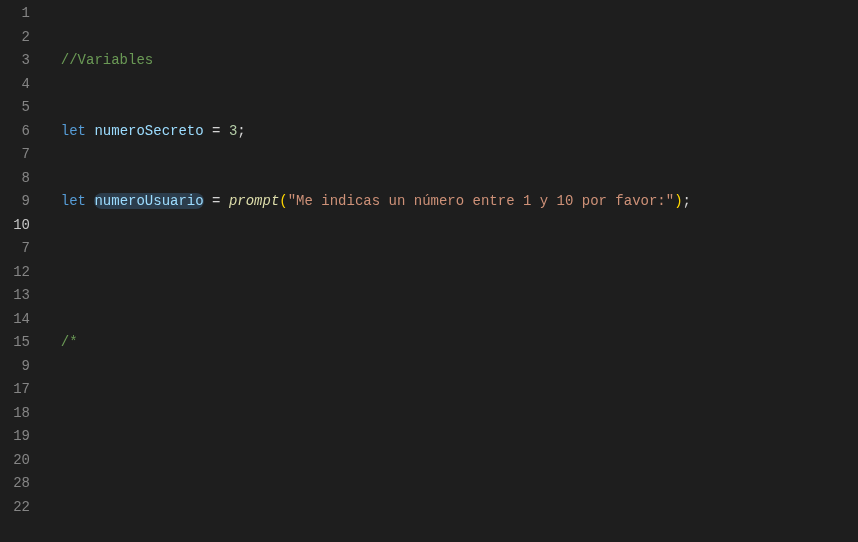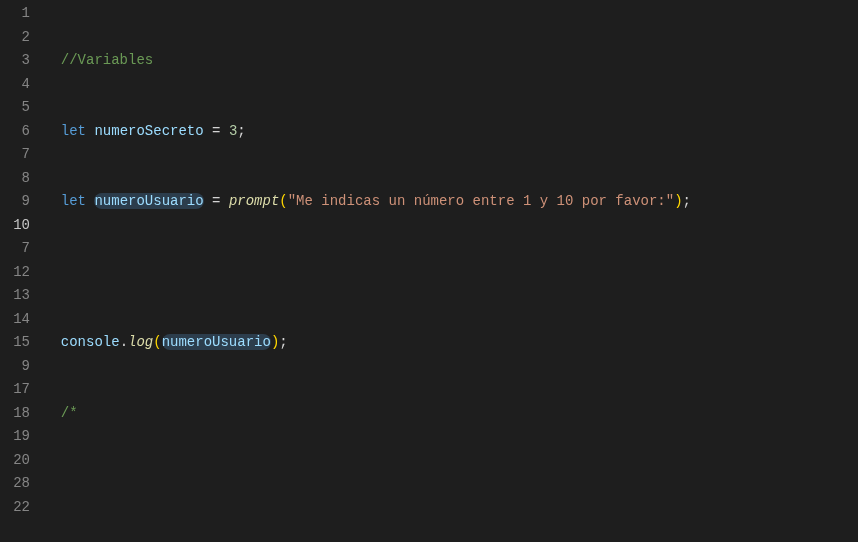--- a/index.html
+++ b/index.html
@@ -74,21 +74,20 @@
     <span class="ln">20</span>
     <span class="ln">28</span>
     <span class="ln">22</span>
   </div>
 
   <div class="code">
     <span class="line"><span class="pad">  </span><span class="c-comment">//Variables</span></span>
     <span class="line"><span class="pad">  </span><span class="c-keyword">let</span> <span class="c-var">numeroSecreto</span><span class="c-op"> = </span><span class="c-num">3</span><span class="c-op">;</span></span>
     <span class="line"><span class="pad">  </span><span class="c-keyword">let</span> <span class="c-var hl">numeroUsuario</span><span class="c-op"> = </span><span class="c-func">prompt</span><span class="c-brace2">(</span><span class="c-str">"Me indicas un número entre 1 y 10 por favor:"</span><span class="c-brace2">)</span><span class="c-op">;</span></span>
     <span class="line"></span>
-    <span class="line"><span class="pad">  </span><span class="c-var">console</span><span class="c-op">.</span><span class="c-func">log</span><span class="c-brace2">(</span><span class="c-var hl">numeroUsuario</span><span class="c-brace2">)</span><span class="c-op">;</span></span>
     <span class="line"><span class="pad">  </span><span class="c-comment">/*</span></span>
     <span class="line"><span class="pad">  </span></span>
     
     
     
     
     
     
     
     

